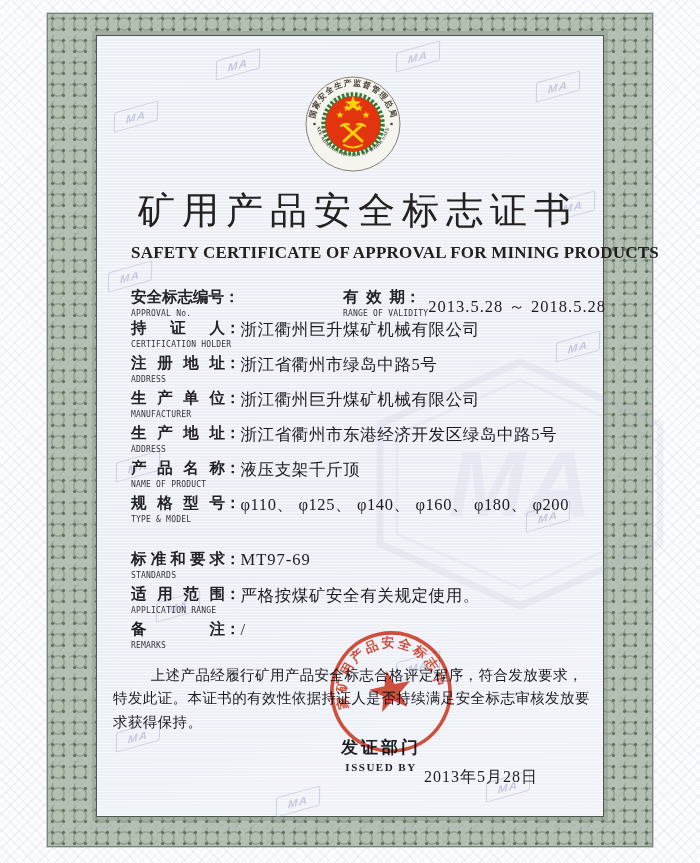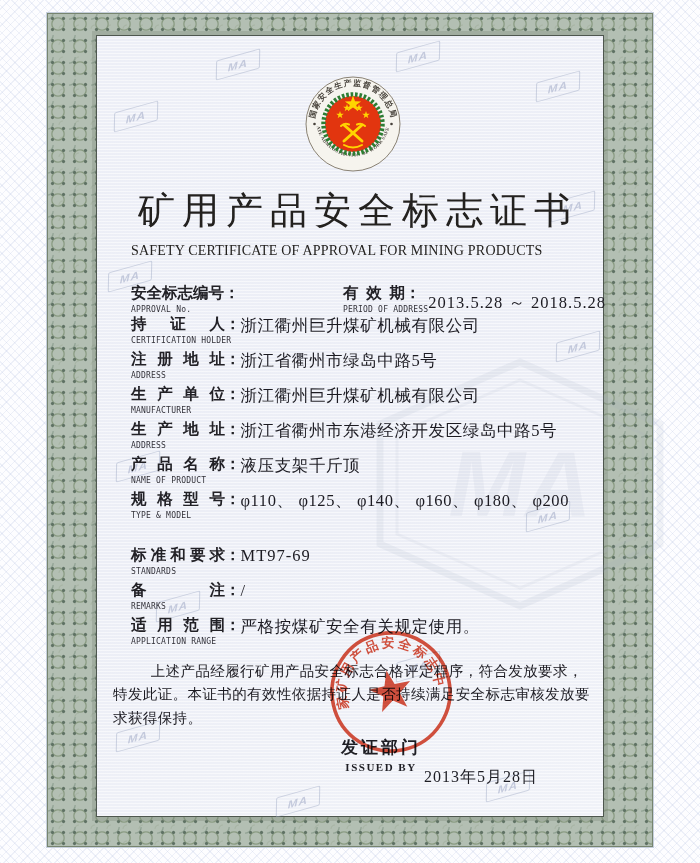--- a/index.html
+++ b/index.html
@@ -44,21 +44,21 @@
   }
   .bigwm{ position:absolute; left:258px; top:318px; width:330px; height:260px; opacity:.35; pointer-events:none;}
   
   .stack{ position:absolute; inset:0; padding:38px 28px 0 34px; }
   .emblem{ width:96px; height:100px; margin:0 auto; display:block; }
   .title-zh{
     margin-top:12px; text-align:center; font-size:37px; font-weight:400;
     letter-spacing:7px; padding-left:7px; color:#23211f; white-space:nowrap;
   }
   .title-en{
-    margin-top:7px; font-size:14px; font-weight:400;
+    margin-top:7px; font-size:17px; font-weight:700;
     color:#23211f; letter-spacing:.2px; white-space:nowrap;
   }
   .row-top{ display:flex; margin-top:24px; }
   .grp-approval{ width:212px; flex:none; display:flex;}
   .grp-validity{ display:flex;align-items:flex-end; }
   .row{ display:flex; margin-bottom:4px; }
   .row.gap{ margin-top:25px; }
   .lab{ flex:none; }
   .lab .zh{ font-size:15.5px; font-weight:700; white-space:nowrap; color:#222126;}
   .lab .zh .just{ display:inline-block; width:94px; text-align:justify; text-align-last:justify; }
@@ -176,21 +176,21 @@
       <div class="row-top">
         <div class="grp-approval">
           <div class="lab">
             <div class="zh"><span>安全标志编号</span><span>：</span></div>
             <div class="en">APPROVAL No.</div>
           </div>
         </div>
         <div class="grp-validity">
           <div class="lab">
             <div class="zh"><span class="just3">有效期</span><span>：</span></div>
-            <div class="en">PERIOD OF ADDRESS</div>
+            <div class="en">RANGE OF VALIDITY</div>
           </div>
           <div class="val num">2013.5.28 ～ 2018.5.28</div>
         </div>
       </div>
 
       <div class="row">
         <div class="lab">
           <div class="zh"><span class="just">持证人</span><span>：</span></div>
           <div class="en">CERTIFICATION HOLDER</div>
         </div>
@@ -240,32 +240,32 @@
       <div class="row gap">
         <div class="lab">
           <div class="zh"><span class="just">标准和要求</span><span>：</span></div>
           <div class="en">STANDARDS</div>
         </div>
         <div class="val num">MT97-69</div>
       </div>
 
       <div class="row">
         <div class="lab">
+          <div class="zh"><span class="just">适用范围</span><span>：</span></div>
+          <div class="en">APPLICATION RANGE</div>
+        </div>
+        <div class="val">严格按煤矿安全有关规定使用。</div>
+      </div>
+
+      <div class="row">
+        <div class="lab">
           <div class="zh"><span class="just">备注</span><span>：</span></div>
           <div class="en">REMARKS</div>
         </div>
         <div class="val">/</div>
-      </div>
-
-      <div class="row">
-        <div class="lab">
-          <div class="zh"><span class="just">适用范围</span><span>：</span></div>
-          <div class="en">APPLICATION RANGE</div>
-        </div>
-        <div class="val">严格按煤矿安全有关规定使用。</div>
       </div>
 
       <div class="footnote">上述产品经履行矿用产品安全标志合格评定程序，符合发放要求，特发此证。本证书的有效性依据持证人是否持续满足安全标志审核发放要求获得保持。</div>
     </div>
 
     <div class="issued">
       <div class="zh">发证部门</div>
       <div class="en">ISSUED BY</div>
     </div>
     <div class="date">2013年5月28日</div>

